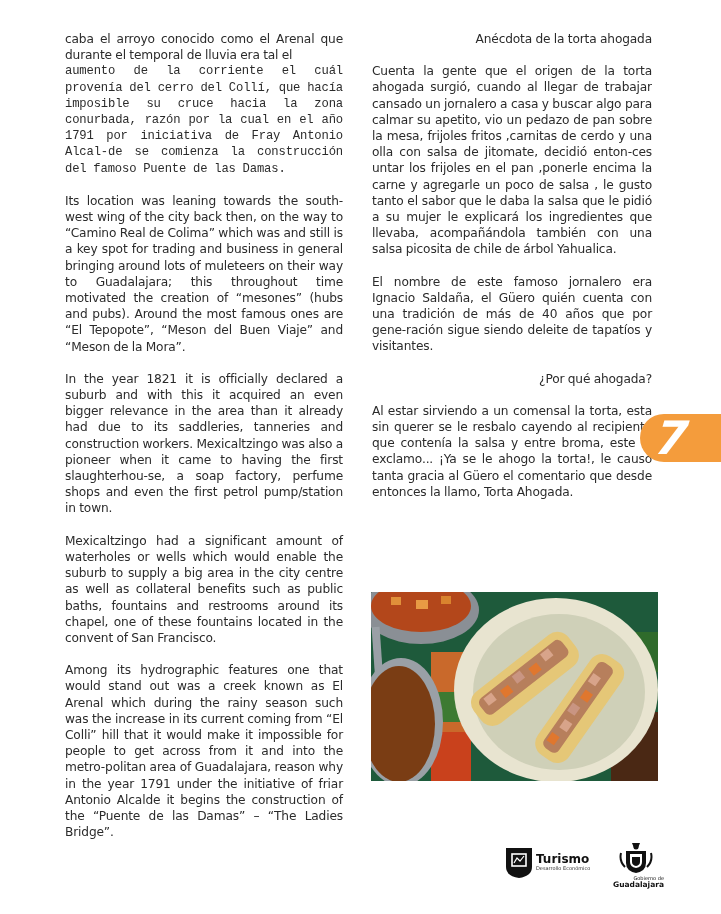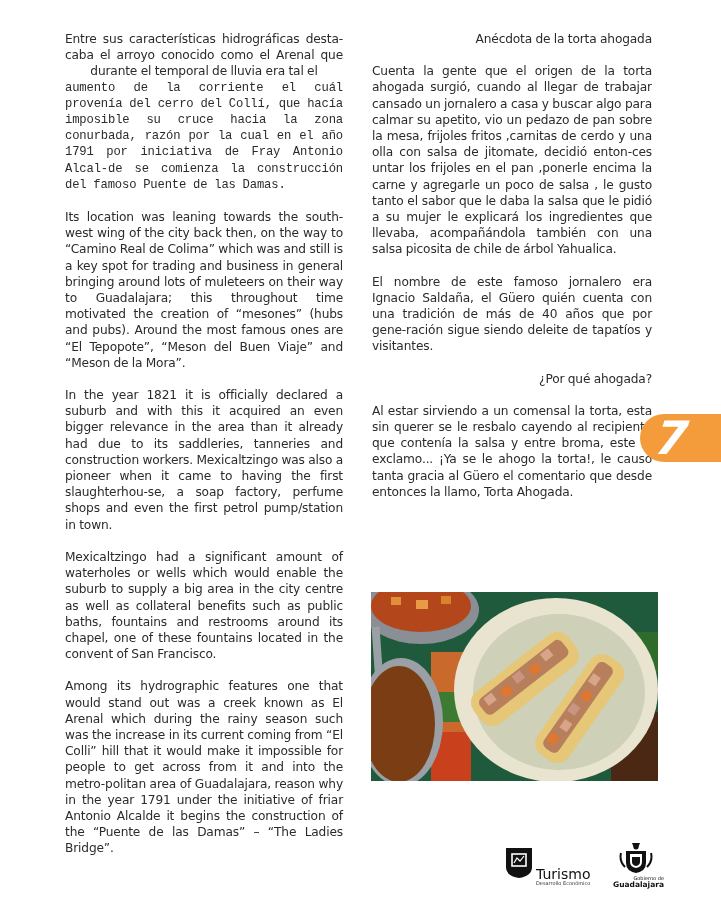--- a/index.html
+++ b/index.html
@@ -12,21 +12,21 @@
     position: absolute; top: 31px;
     font-size: 12.2px; line-height: 16.2px;
     text-align: justify; hyphens: manual;
     letter-spacing: -0.15px; word-spacing: -0.3px;
   }
   .col p { margin: 0 0 16px 0; }
   .col p.tight { margin-bottom: 16px; }
   #col-left { left: 65px; width: 278px; }
   #col-right { left: 372px; width: 280px; }
   .nojust { text-align: right; }
-  .br-line { display: block; text-align: center; }
+  .br-line { display: block; text-align: left; }
 
   #page-tab {
     position: absolute; left: 640px; top: 414px; width: 90px; height: 48px;
     background: #f49c3c; border-radius: 24px 0 0 24px;
   }
   #page-tab-number {
     position: absolute; left: 16px; top: -2px;
     font-family: "DejaVu Sans", sans-serif; font-weight: bold; font-style: italic;
     font-size: 46px; line-height: 52px; color: #ffffff;
     transform: skewX(-6deg);
@@ -34,32 +34,31 @@
 
   #photo {
     position: absolute; left: 371px; top: 592px; width: 287px; height: 189px;
     overflow: hidden; background: #1f5a3a;
   }
   #photo svg { display: block; }
 
   #footer-logos { position: absolute; left: 505px; top: 845px; width: 160px; height: 45px; }
   #turismo-logo { position: absolute; left: 0; top: 2px; width: 28px; height: 32px; }
   #turismo-text { position: absolute; left: 31px; top: 10px; font-size: 8px; line-height: 9px; color: #111; }
-  #turismo-title { font-weight: normal; font-size: 14px; margin-top: 15px; }
+  #turismo-title { font-weight: bold; font-size: 12px; }
   #turismo-sub { font-size: 5px; color: #333; }
   #gdl-crest { position: absolute; left: 113px; top: -4px; width: 36px; height: 34px; }
   #gdl-text { position: absolute; left: 105px; top: 30px; width: 54px; text-align: right; font-size: 5px; line-height: 6px; color: #111; }
   #gdl-title { font-weight: bold; font-size: 7.5px; line-height: 8px; }
 </style>
 </head>
 <body>
 
 <div id="col-left" class="col">
   <p>
-    <span class="br-line" style="text-align:justify;text-align-last:justify;">Entre sus características hidrográficas desta-</span>
     <span class="br-line" style="text-align:justify;text-align-last:justify;">caba el arroyo conocido como el Arenal que</span>
     <span class="br-line">durante el temporal de lluvia era tal el</span>
     <span style="display:block;text-align:justify;font-family:Liberation Mono, monospace;">aumento de la corriente el cuál provenía del cerro del Collí, que hacía imposible su cruce hacia la zona conurbada, razón por la cual en el año 1791 por iniciativa de Fray Antonio Alcal-de se comienza la construcción del famoso Puente de las Damas.</span>
   </p>
   <p>Its location was leaning towards the south-west wing of the city back then, on the way to “Camino Real de Colima” which was and still is a key spot for trading and business in general bringing around lots of muleteers on their way to Guadalajara; this throughout time motivated the creation of “mesones” (hubs and pubs). Around the most famous ones are “El Tepopote”, “Meson del Buen Viaje” and “Meson de la Mora”.</p>
   <p>In the year 1821 it is officially declared a suburb and with this it acquired an even bigger relevance in the area than it already had due to its saddleries, tanneries and construction workers. Mexicaltzingo was also a pioneer when it came to having the first slaughterhou-se, a soap factory, perfume shops and even the first petrol pump/station in town.</p>
   <p>Mexicaltzingo had a significant amount of waterholes or wells which would enable the suburb to supply a big area in the city centre as well as collateral benefits such as public baths, fountains and restrooms around its chapel, one of these fountains located in the convent of San Francisco.</p>
   <p>Among its hydrographic features one that would stand out was a creek known as El Arenal which during the rainy season such was the increase in its current coming from “El Colli” hill that it would make it impossible for people to get across from it and into the metro-politan area of Guadalajara, reason why in the year 1791 under the initiative of friar Antonio Alcalde it begins the construction of the “Puente de las Damas” – “The Ladies Bridge”.</p>
 </div>
 

